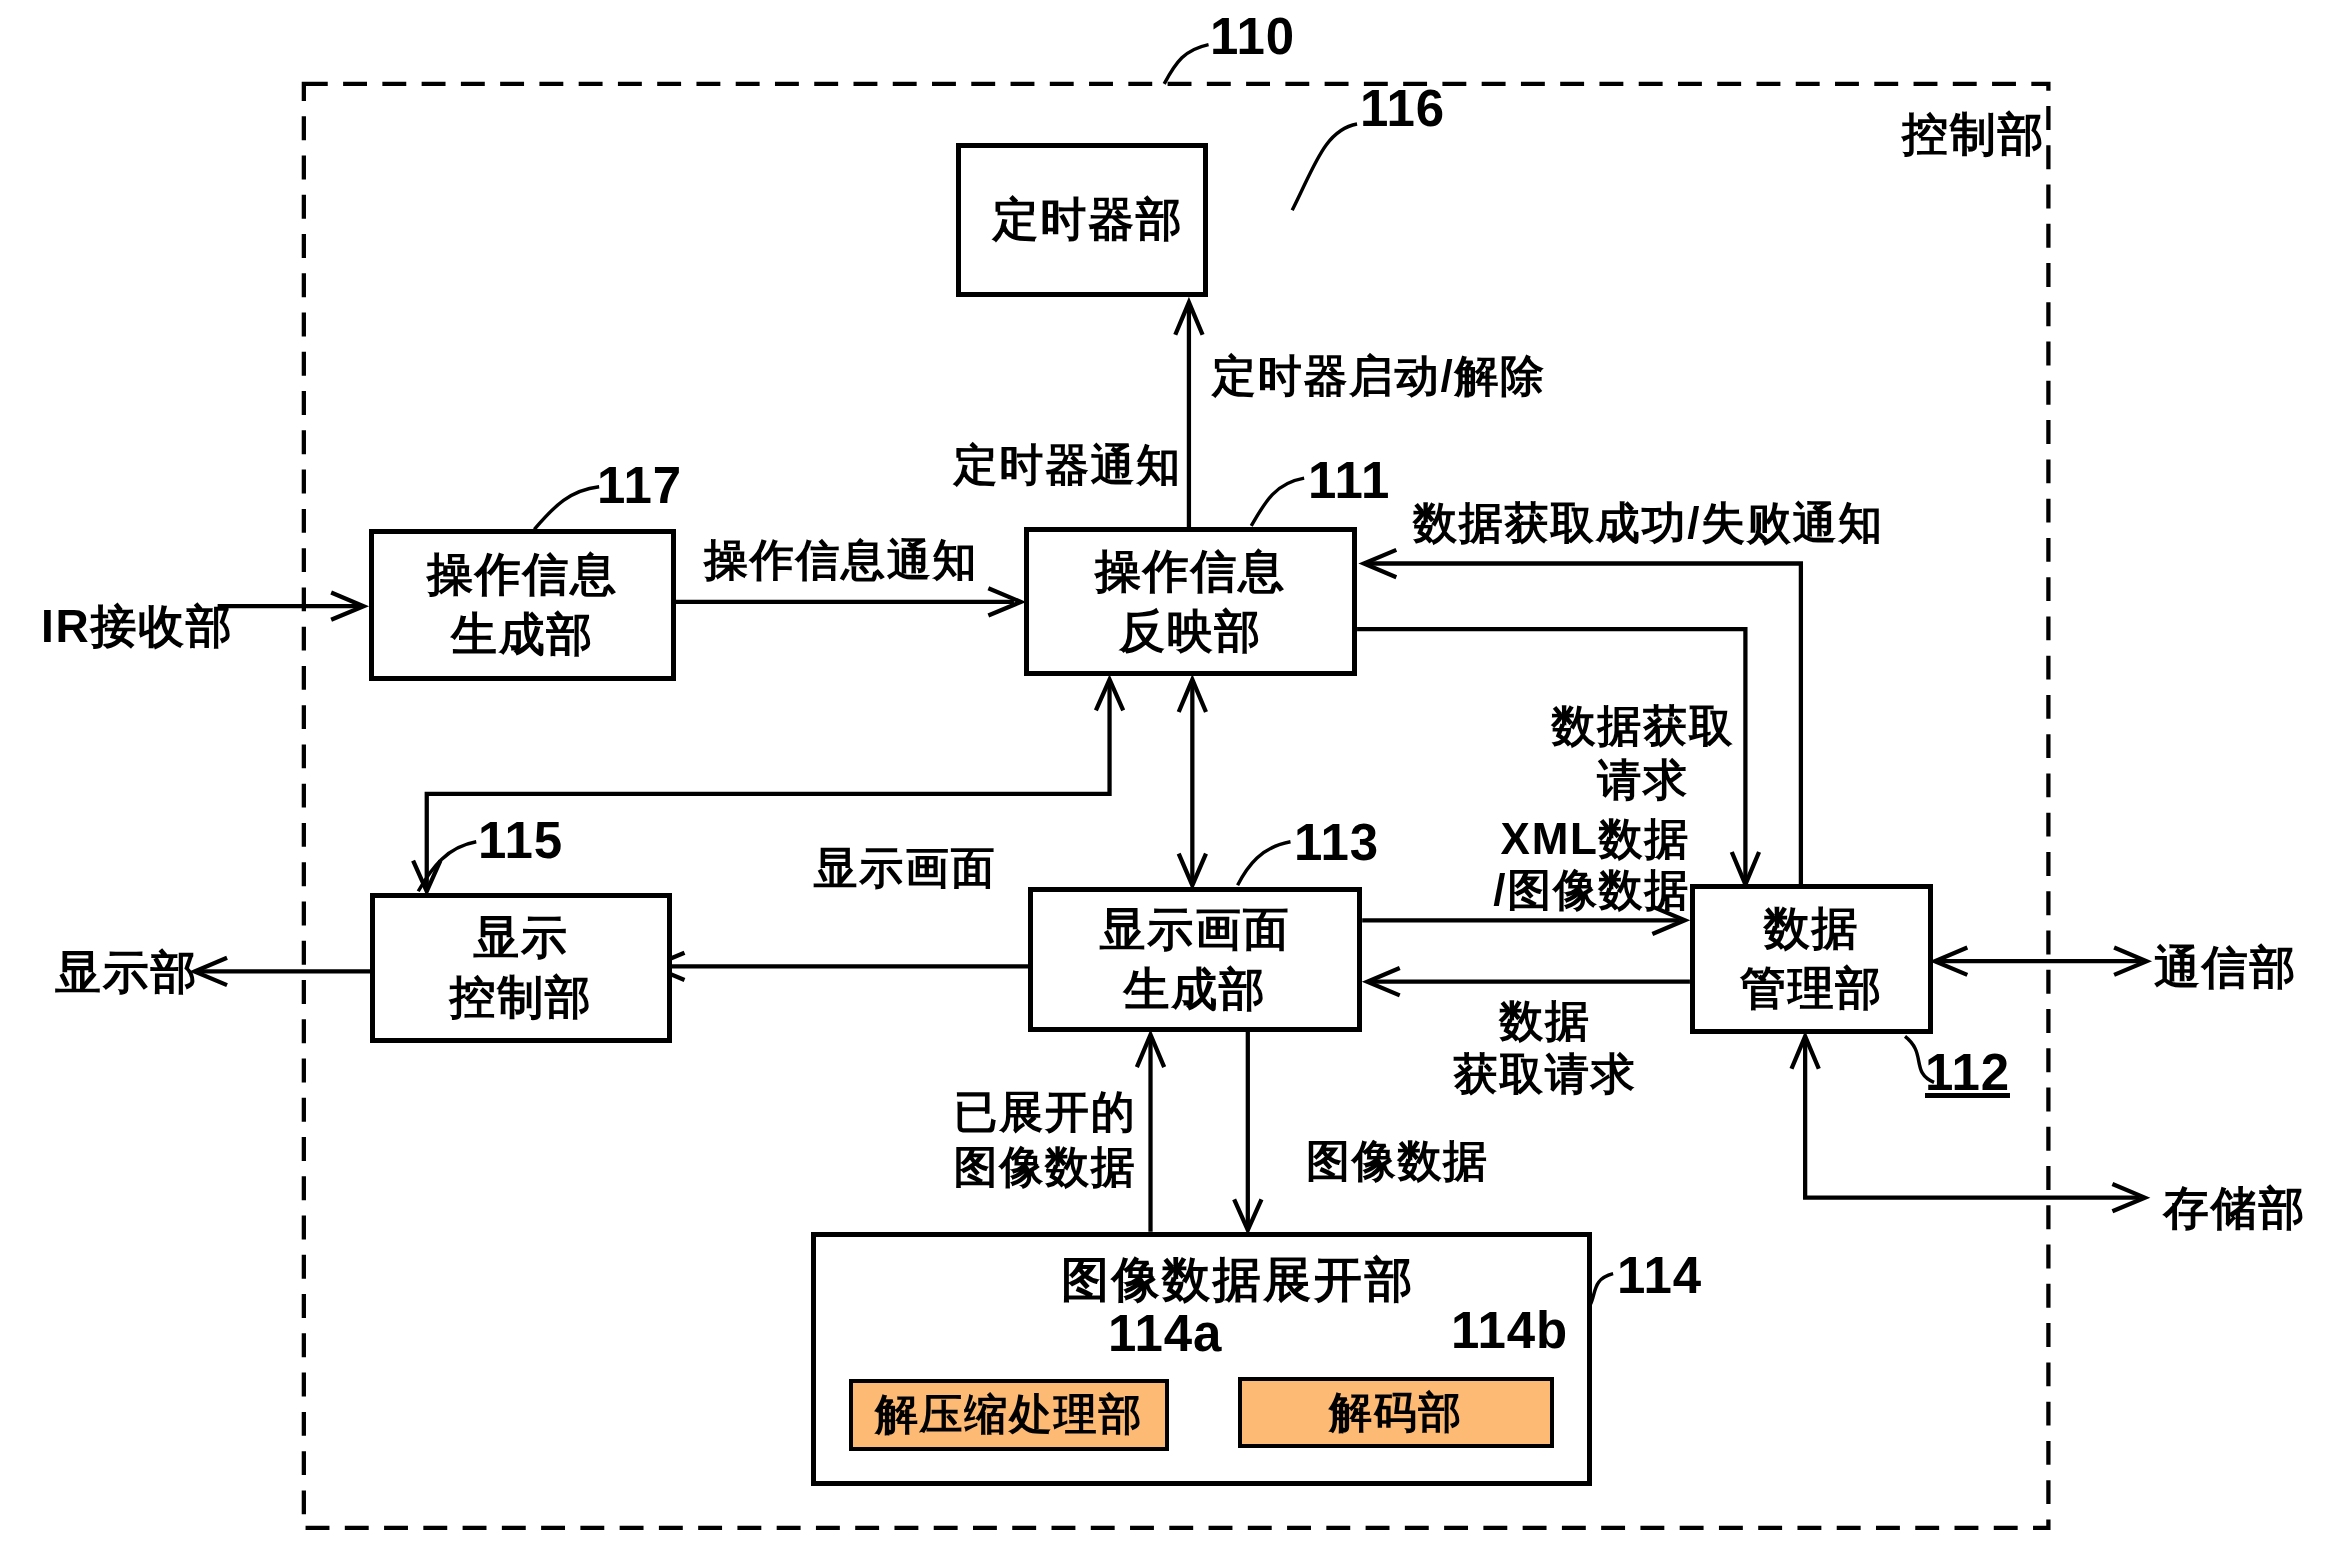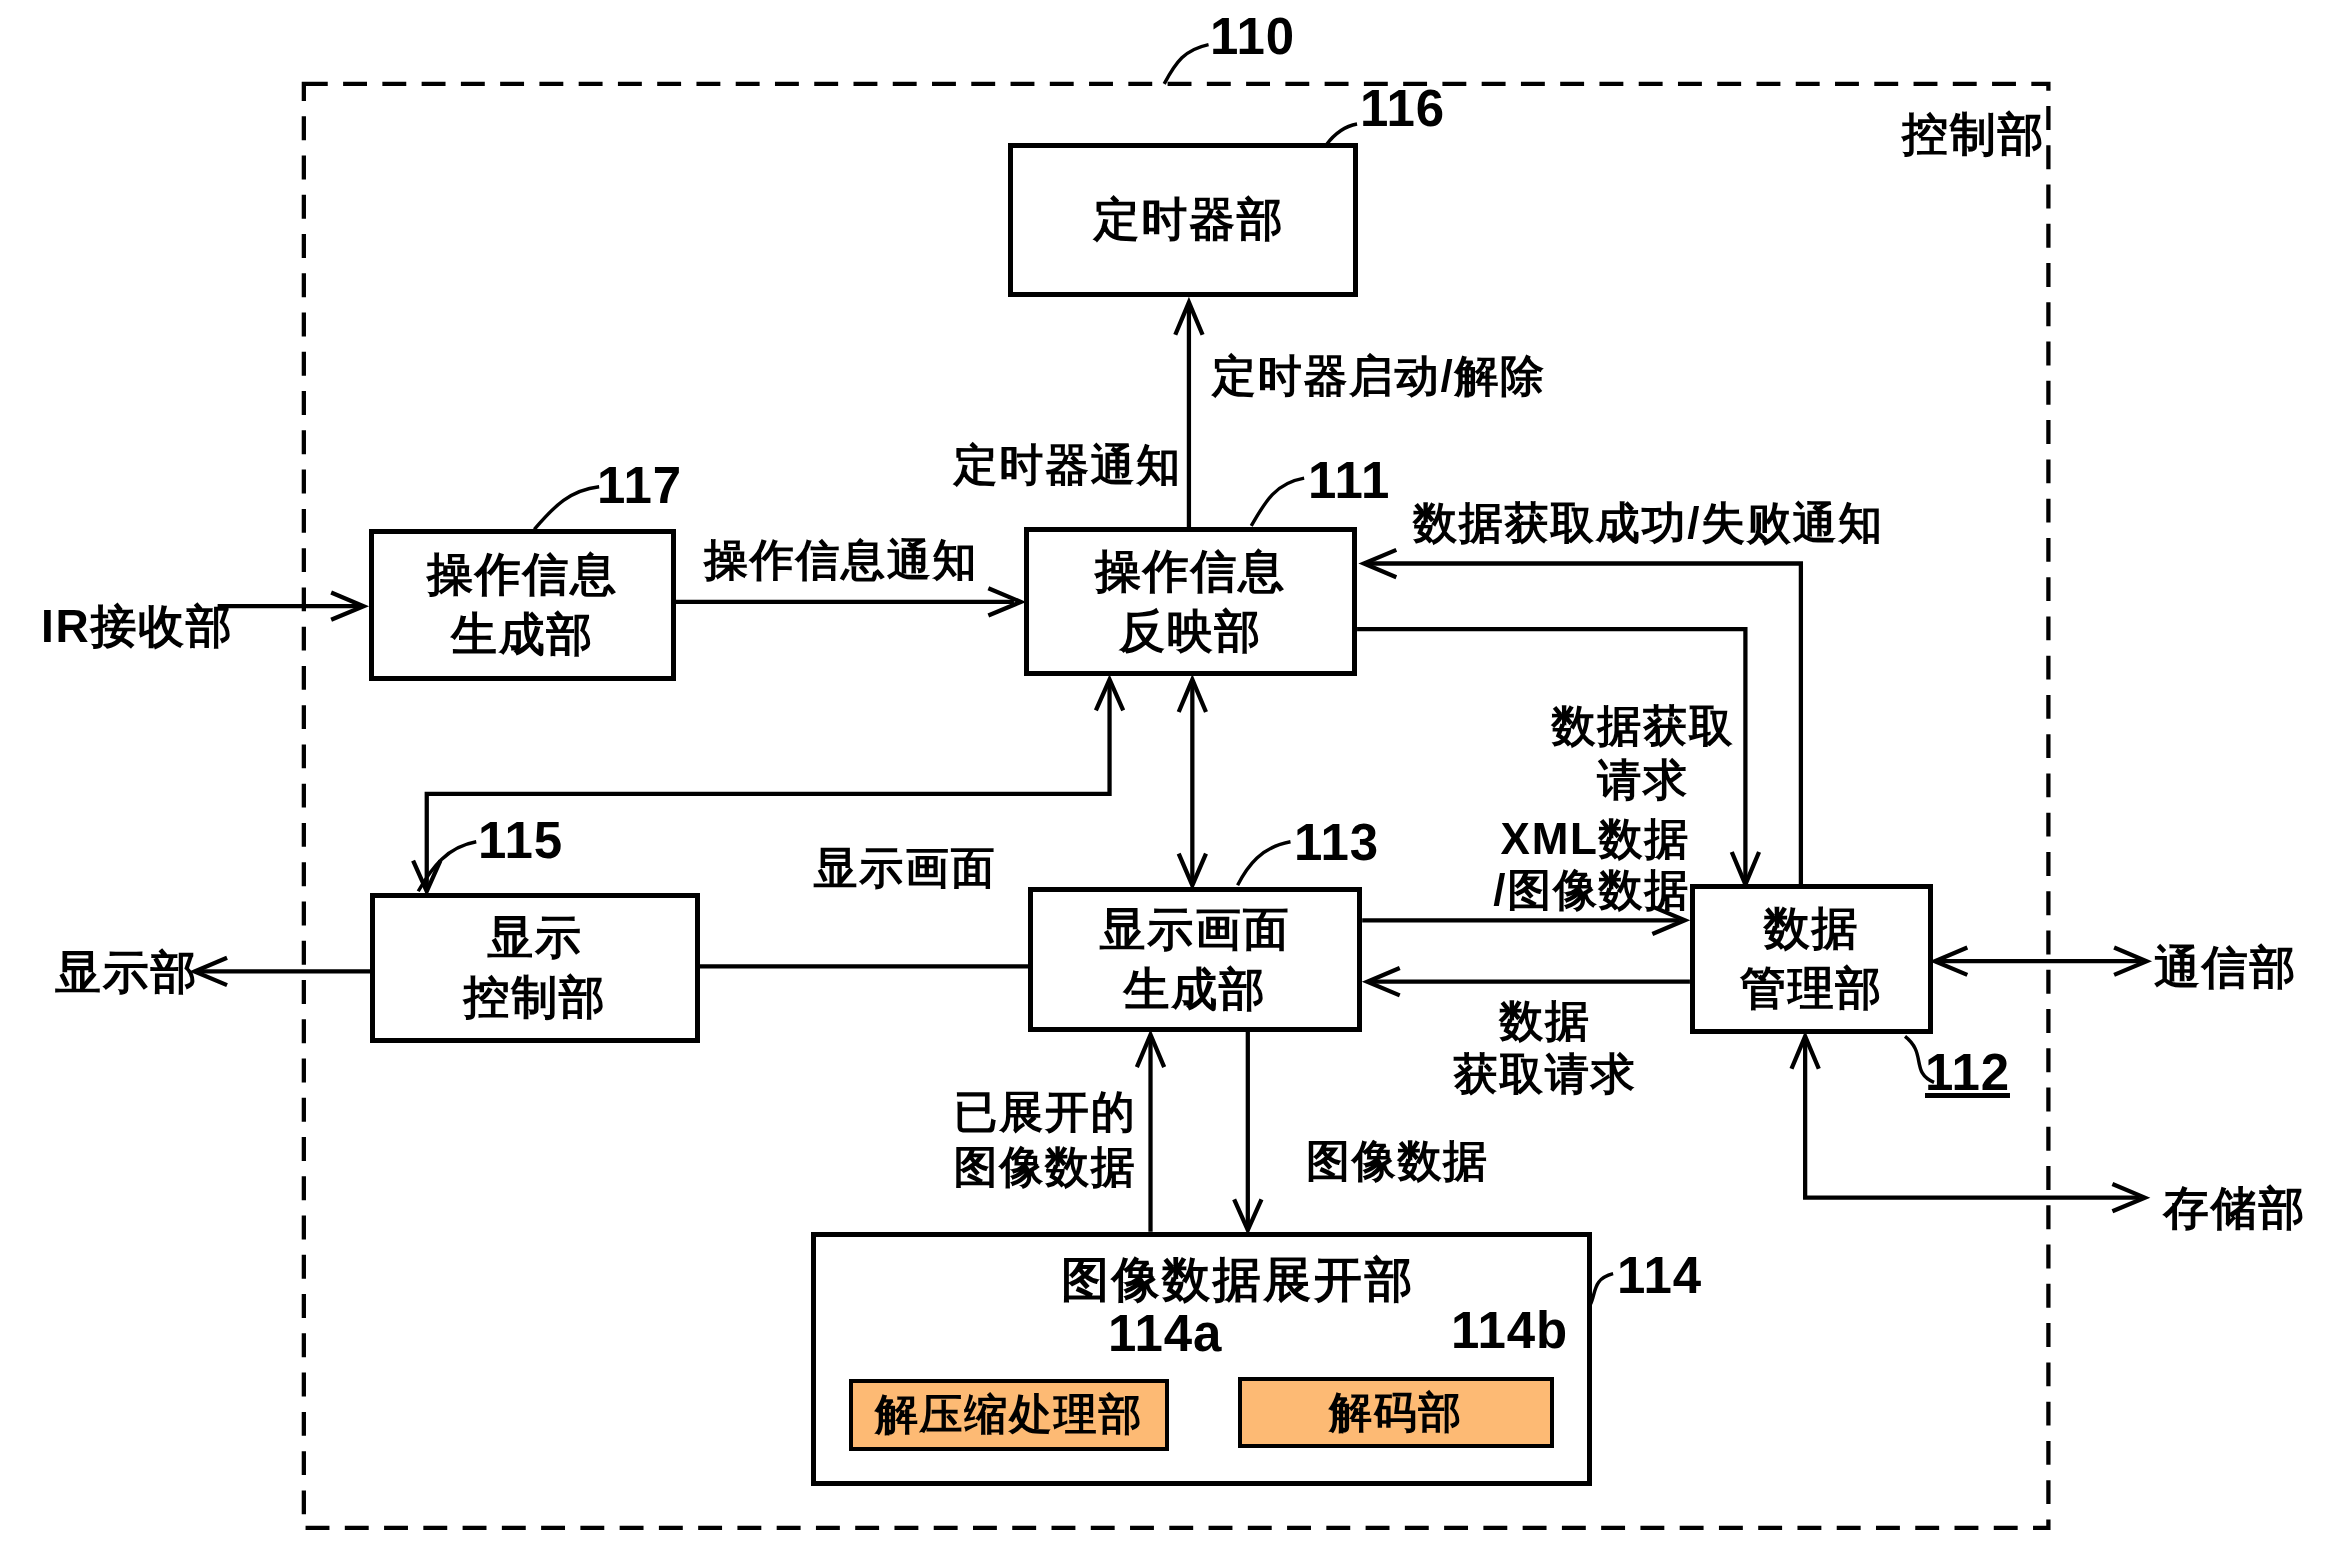--- a/index.html
+++ b/index.html
@@ -91,35 +91,35 @@
       <path d="M1528,560 C1494,566 1482,588 1466,616"></path>
       <path d="M558,986 C524,992 506,1016 490,1044"></path>
       <path d="M1512,986 C1478,992 1462,1014 1450,1037"></path>
       <path d="M2232,1214 C2258,1234 2238,1256 2266,1268"></path>
       <path d="M1890,1492 C1858,1500 1876,1526 1852,1540"></path>
       <path d="M1244,1584 C1208,1592 1186,1606 1156,1616"></path>
       <path d="M1698,1580 C1662,1588 1640,1602 1616,1612"></path>
     </g>
   </svg>
 
-  <div class="block" style="left:1008px;top:143px;width:350px;height:154px;padding-left:12px;">
+  <div class="block" style="left:956px;top:143px;width:252px;height:154px;padding-left:12px;">
     <div>定时器部</div>
   </div>
 
   <div class="block" style="left:369px;top:529px;width:307px;height:152px;">
     <div>操作信息</div>
     <div>生成部</div>
   </div>
 
   <div class="block" style="left:1024px;top:527px;width:333px;height:149px;">
     <div>操作信息</div>
     <div>反映部</div>
   </div>
 
-  <div class="block" style="left:370px;top:893px;width:330px;height:150px;">
+  <div class="block" style="left:370px;top:893px;width:302px;height:150px;">
     <div>显示</div>
     <div>控制部</div>
   </div>
 
   <div class="block" style="left:1028px;top:887px;width:334px;height:145px;">
     <div>显示画面</div>
     <div>生成部</div>
   </div>
 
   <div class="block" style="left:1690px;top:884px;width:243px;height:150px;">

